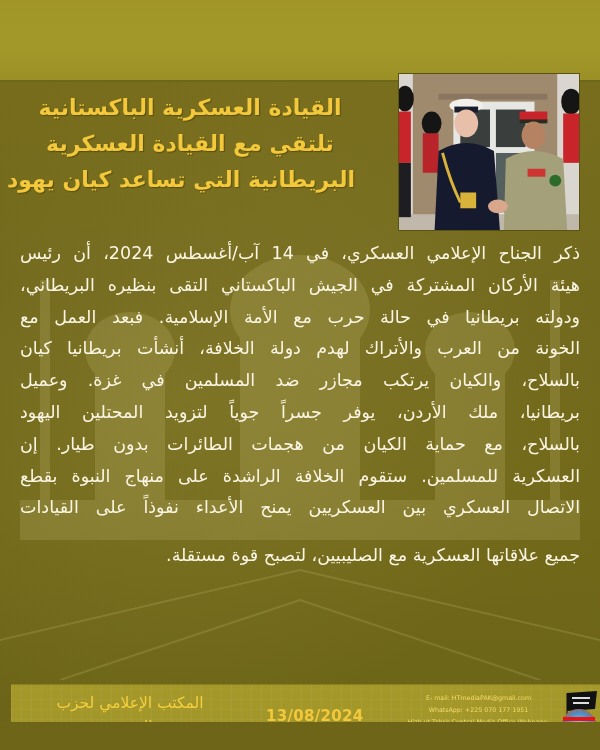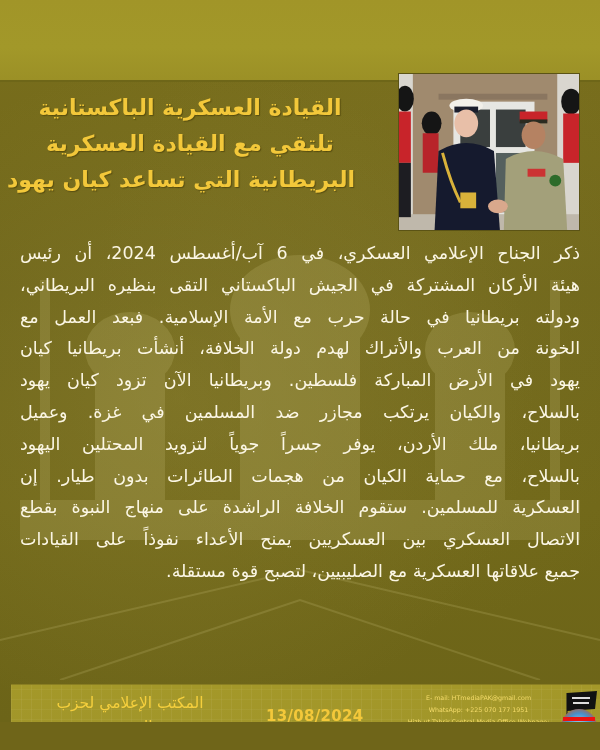--- a/index.html
+++ b/index.html
@@ -74,21 +74,21 @@
       color: #fbf6e4;
       font-size: 17.5px;
       line-height: 31.8px;
     }
     .body-text .bline {
       display: block;
       white-space: nowrap;
       text-align: justify;
       text-align-last: justify;
     }
-    .body-text .bline.last { text-align-last: right; }
+    .body-text .bline.last { text-align-last: right; margin-top: 16px; }
     
     .footer {
       position: absolute;
       left: 0; top: 684px;
       width: 600px; height: 66px;
       background: linear-gradient(180deg, #a49829 0%, #a0952a 100%);
       border-top: 1px solid #8a7f22;
       margin-left: 11px;
     }
     .footer-pattern {
@@ -198,25 +198,24 @@
       <ellipse cx="136" cy="62" rx="12" ry="14" fill="#b58262"></ellipse>
       <path d="M106 158 L108 86 Q136 70 166 86 L170 158 Z" fill="#a3a07a"></path>
       <rect x="130" y="96" width="18" height="8" fill="#c33"></rect>
       <circle cx="158" cy="108" r="6" fill="#2d6b2a"></circle>
 
       <ellipse cx="100" cy="134" rx="10" ry="7" fill="#d9a88c"></ellipse>
     </svg>
   </div>
 
   <div class="body-text">
-    <span class="bline">ذكر الجناح الإعلامي العسكري، في 6 آب/أغسطس 2024، أن رئيس</span>
+    <span class="bline">ذكر الجناح الإعلامي العسكري، في 14 آب/أغسطس 2024، أن رئيس</span>
     <span class="bline">هيئة الأركان المشتركة في الجيش الباكستاني التقى بنظيره البريطاني،</span>
     <span class="bline">ودولته بريطانيا في حالة حرب مع الأمة الإسلامية. فبعد العمل مع</span>
     <span class="bline">الخونة من العرب والأتراك لهدم دولة الخلافة، أنشأت بريطانيا كيان</span>
-    <span class="bline">يهود في الأرض المباركة فلسطين. وبريطانيا الآن تزود كيان يهود</span>
     <span class="bline">بالسلاح، والكيان يرتكب مجازر ضد المسلمين في غزة. وعميل</span>
     <span class="bline">بريطانيا، ملك الأردن، يوفر جسراً جوياً لتزويد المحتلين اليهود</span>
     <span class="bline">بالسلاح، مع حماية الكيان من هجمات الطائرات بدون طيار. إن</span>
     <span class="bline">العسكرية للمسلمين. ستقوم الخلافة الراشدة على منهاج النبوة بقطع</span>
     <span class="bline">الاتصال العسكري بين العسكريين يمنح الأعداء نفوذاً على القيادات</span>
     <span class="bline last">جميع علاقاتها العسكرية مع الصليبيين، لتصبح قوة مستقلة.</span>
   </div>
 
   <div class="footer">
     <div class="footer-pattern"></div>

